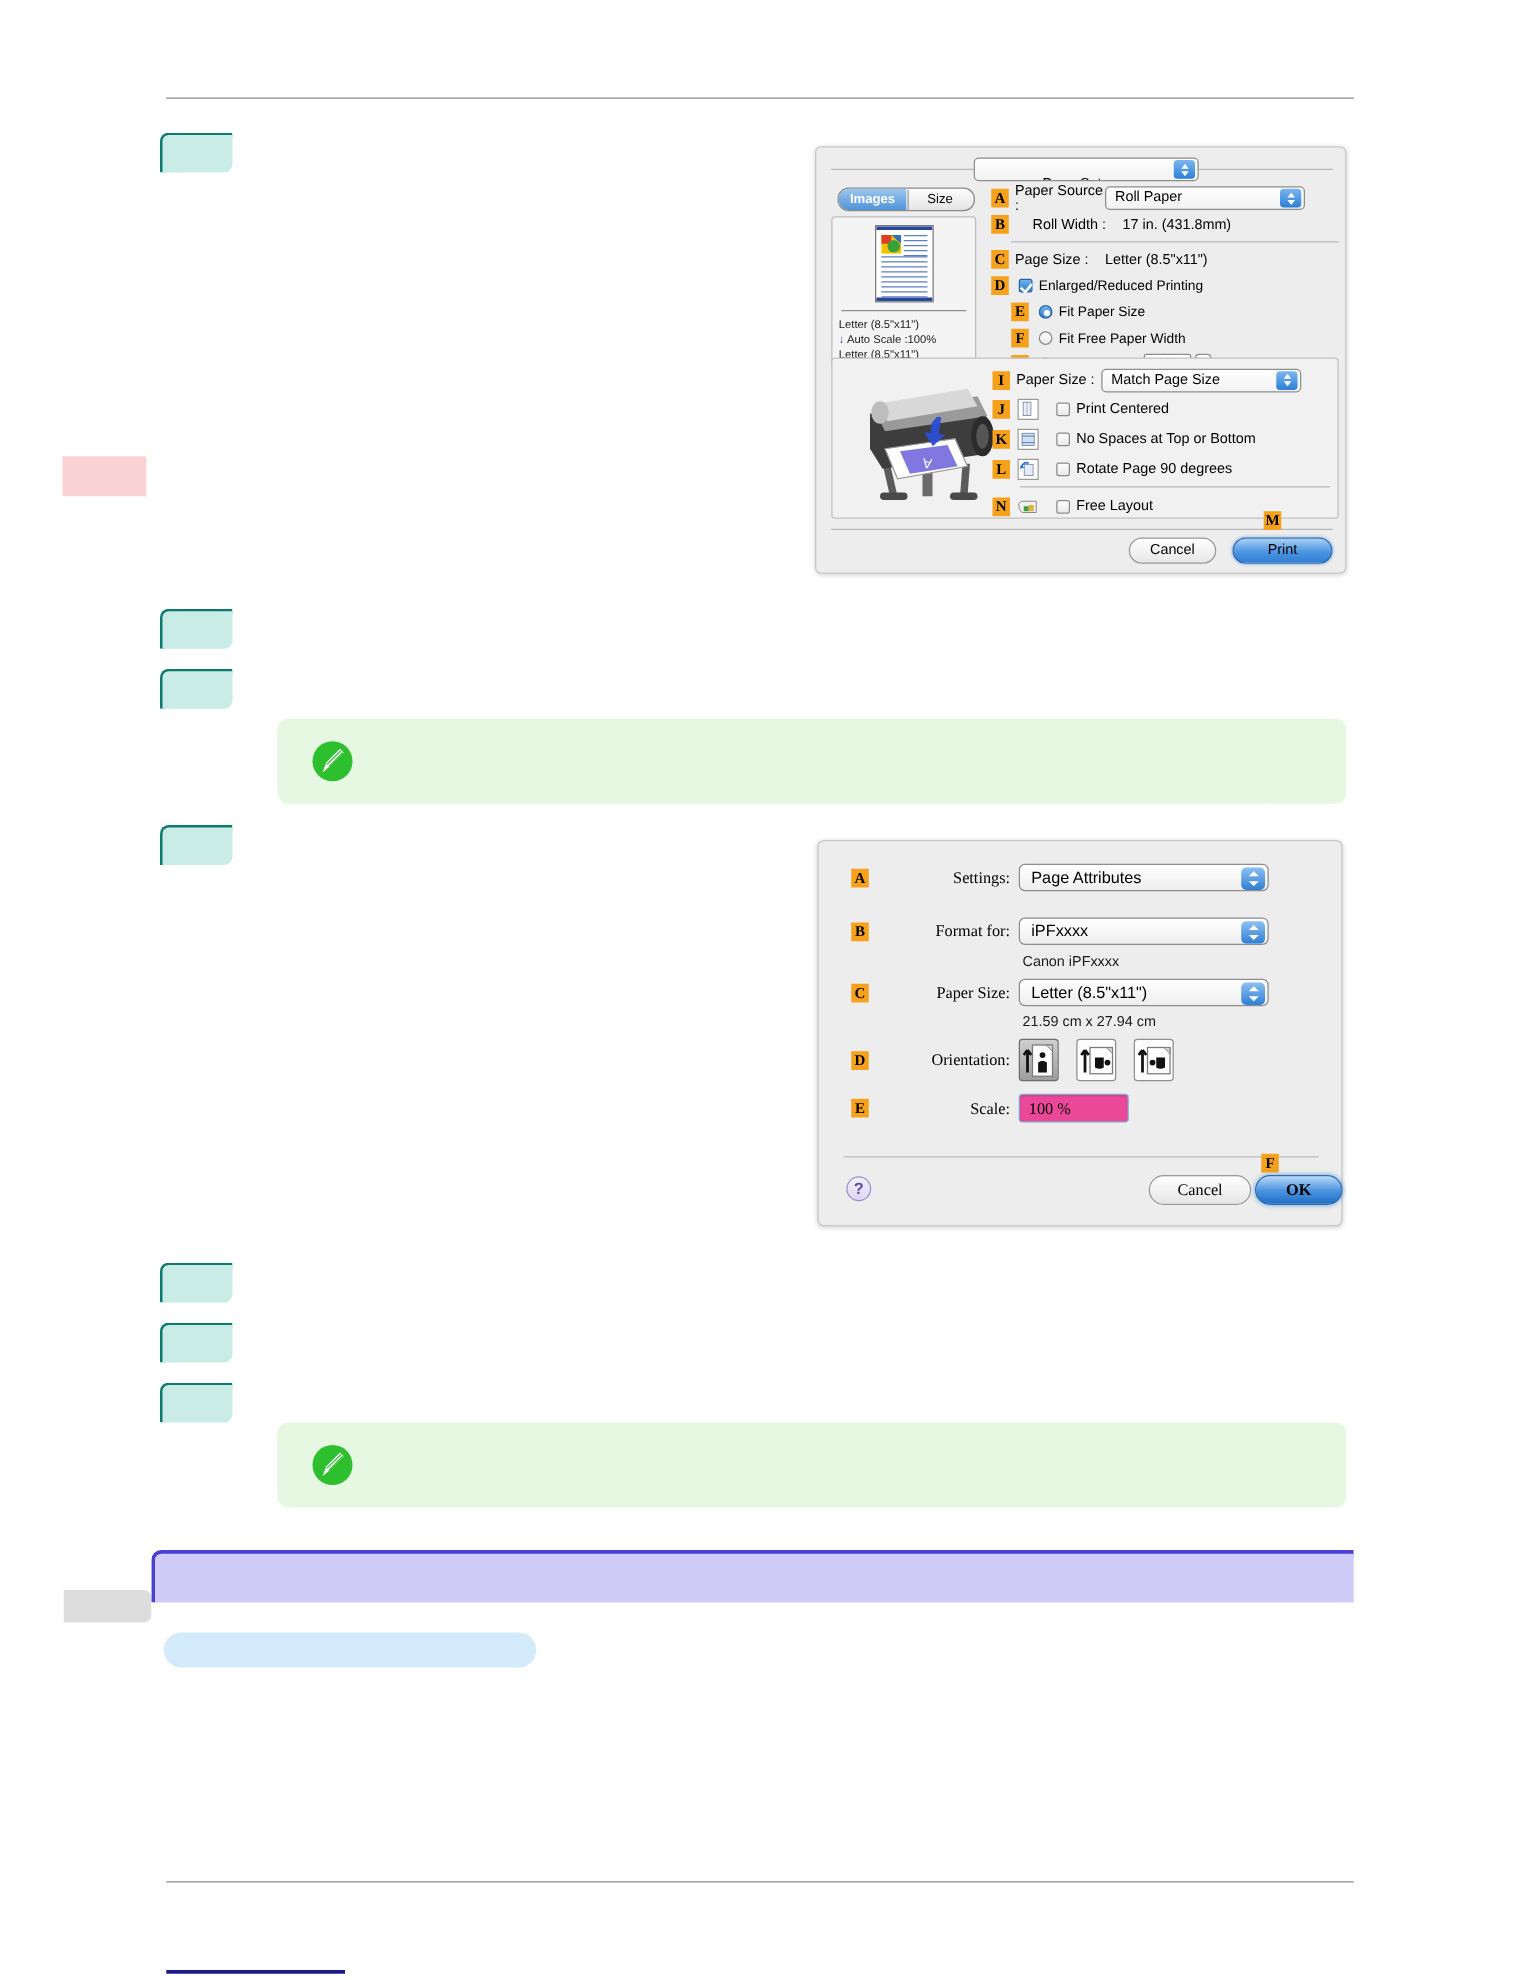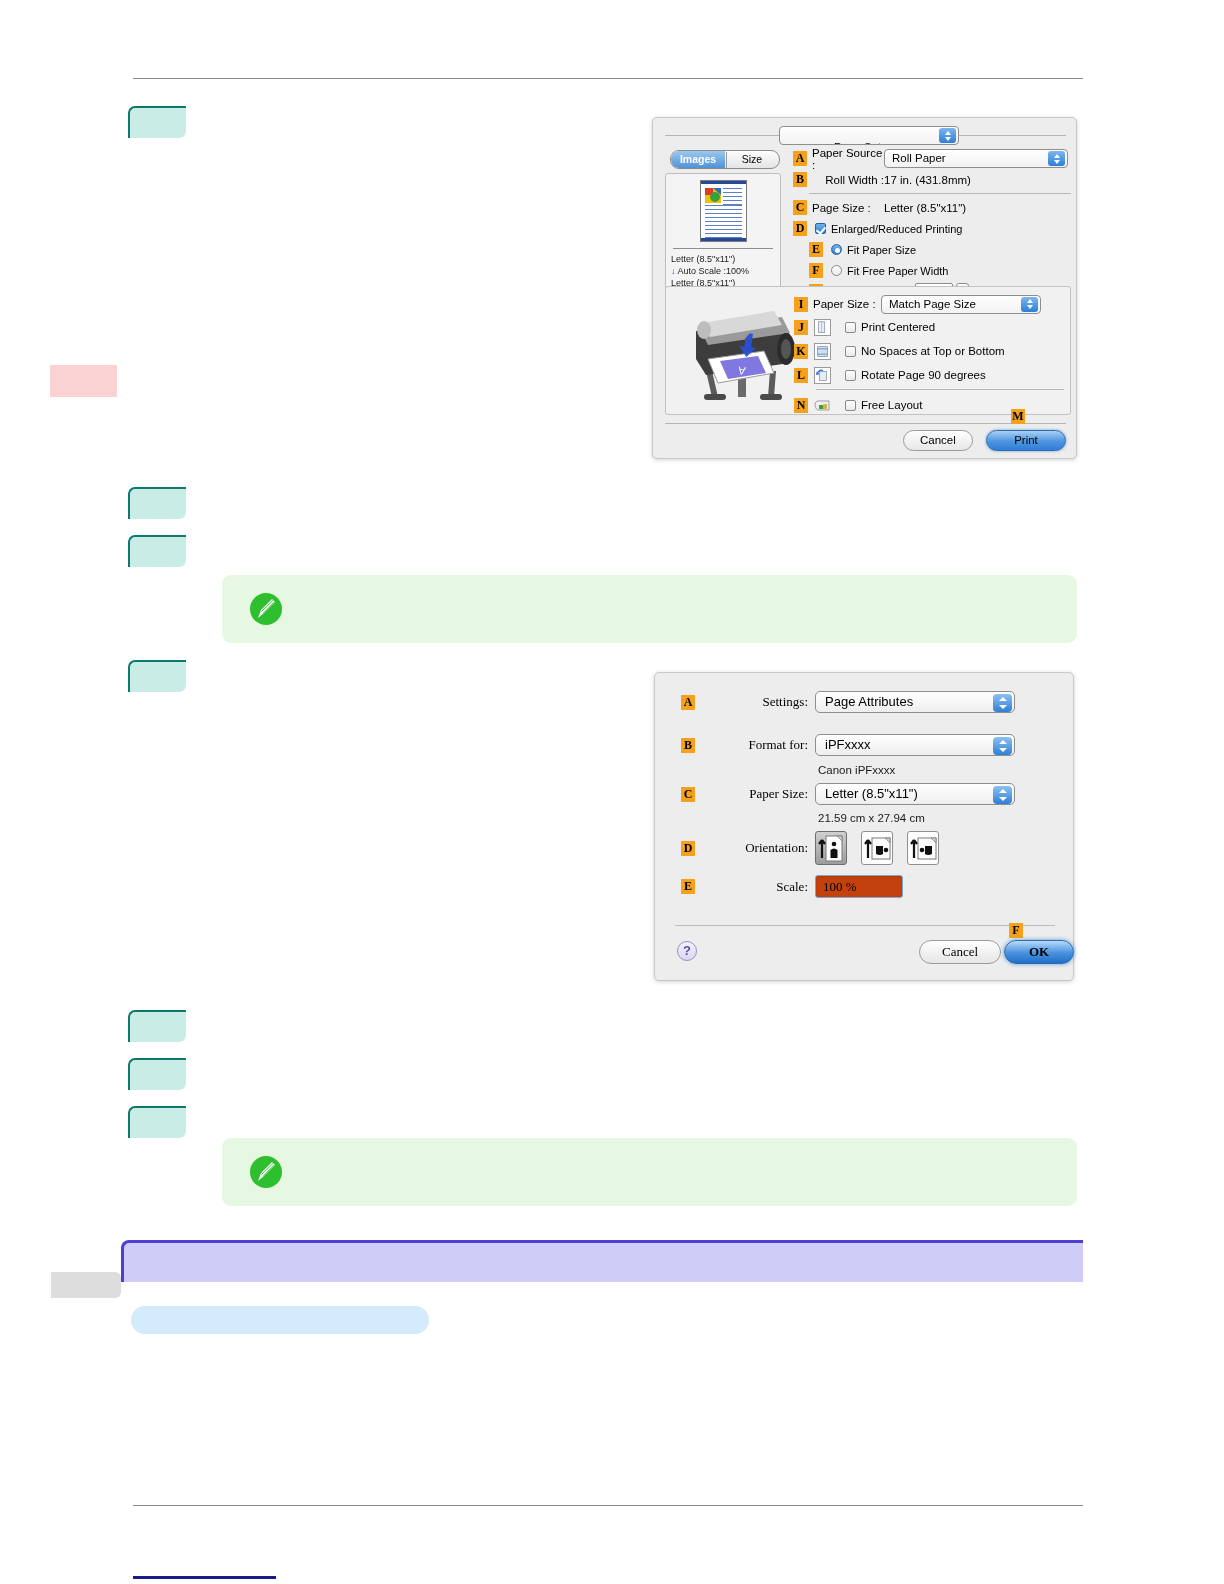--- a/index.html
+++ b/index.html
@@ -278,21 +278,21 @@
   #dlg2 .subnote { position:absolute; font-size:11.5px; color:#1a1a1a; }
 
   .orient {
     width:32px; height:34px; border:1px solid #8f8f8f; border-radius:3px;
     background:#fdfdfd; margin-right:14px; position:relative;
   }
   .orient.sel { background:linear-gradient(#cfcfcf,#9d9d9d); border-color:#6e6e6e; }
 
   .scalefield {
     width:88px; height:23px; border:1px solid #7fa6cd; border-radius:3px;
-    background:#c2410c; font-size:13px; line-height:21px; padding-left:7px;
+    background:#ec4899; font-size:13px; line-height:21px; padding-left:7px;
     box-shadow:inset 0 1px 2px rgba(0,0,0,.12);
     font-family:"Liberation Serif", serif;
   }
   #dlg2 .footsep2 {
     position:absolute; left:20px; top:252px; width:380px; height:1px; background:#bcbcbc;
   }
   .helpbtn {
     width:20px; height:20px; border-radius:50%;
     border:1px solid #9a8fc7; background:linear-gradient(#f3f0fb,#ddd6f2);
     color:#5b4fa3; font-size:13px; line-height:18px; text-align:center;
@@ -418,29 +418,29 @@
         <div>Letter (8.5"x11")</div>
       </div>
     </div>
   </div>
 
   <div class="rightcol">
 
     <div class="row">
       <span class="badge">A</span>
       <span class="lbl" style="margin-left:5px;">Paper Source :</span>
-      <div class="popup" style="width:184px;">
+      <div class="popup" style="width:160px;">
         <span>Roll Paper</span>
         <span class="arrows"></span>
       </div>
     </div>
 
     <div class="row">
       <span class="badge">B</span>
-      <span class="lbl" style="margin-left:5px;text-align:right;">Roll Width :</span>
+      <span class="lbl" style="margin-left:19px;">Roll Width :</span>
       <span class="val">17 in. (431.8mm)</span>
     </div>
 
     <div class="sep"></div>
 
     <div class="row">
       <span class="badge">C</span>
       <span class="lbl" style="margin-left:5px;">Page Size :</span>
       <span class="val">Letter (8.5"x11")</span>
     </div>

